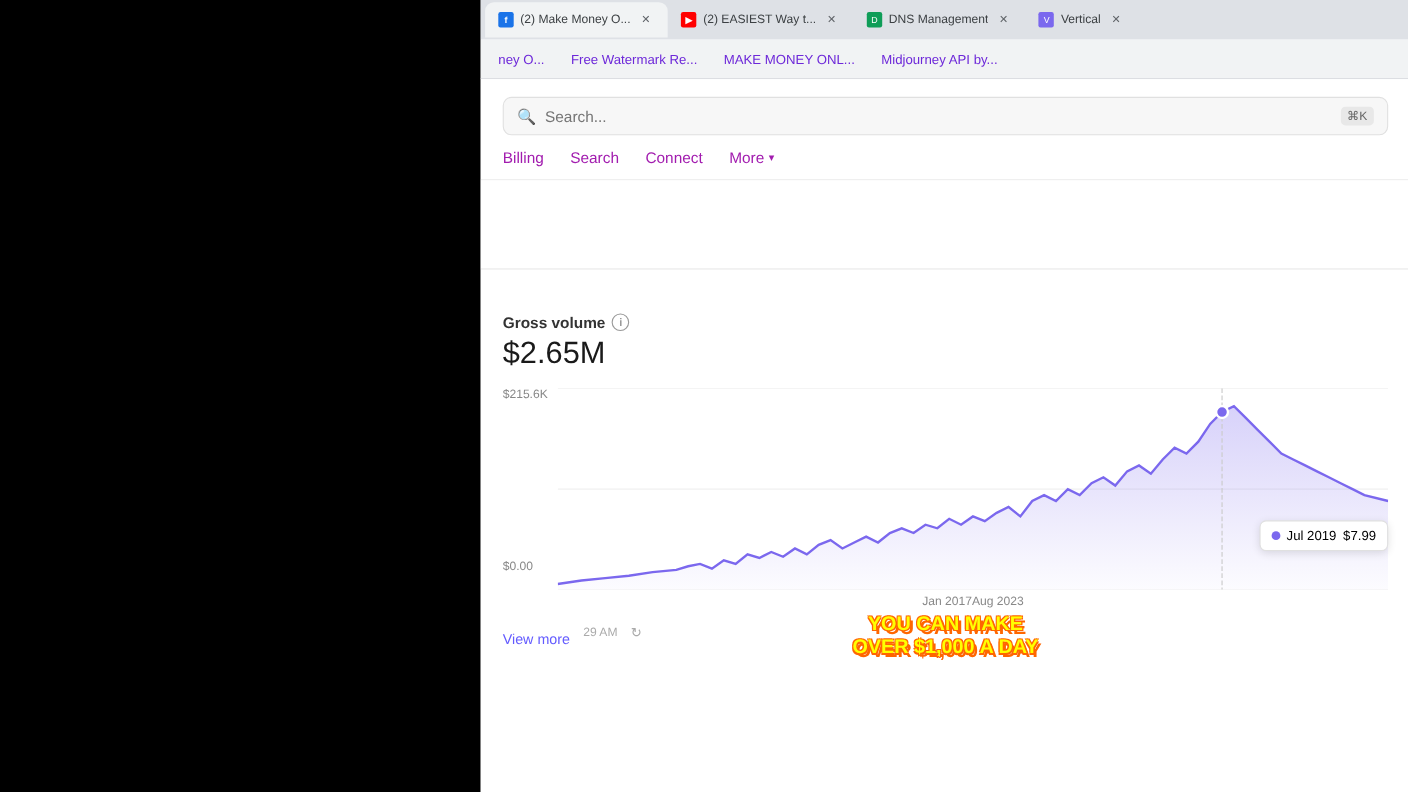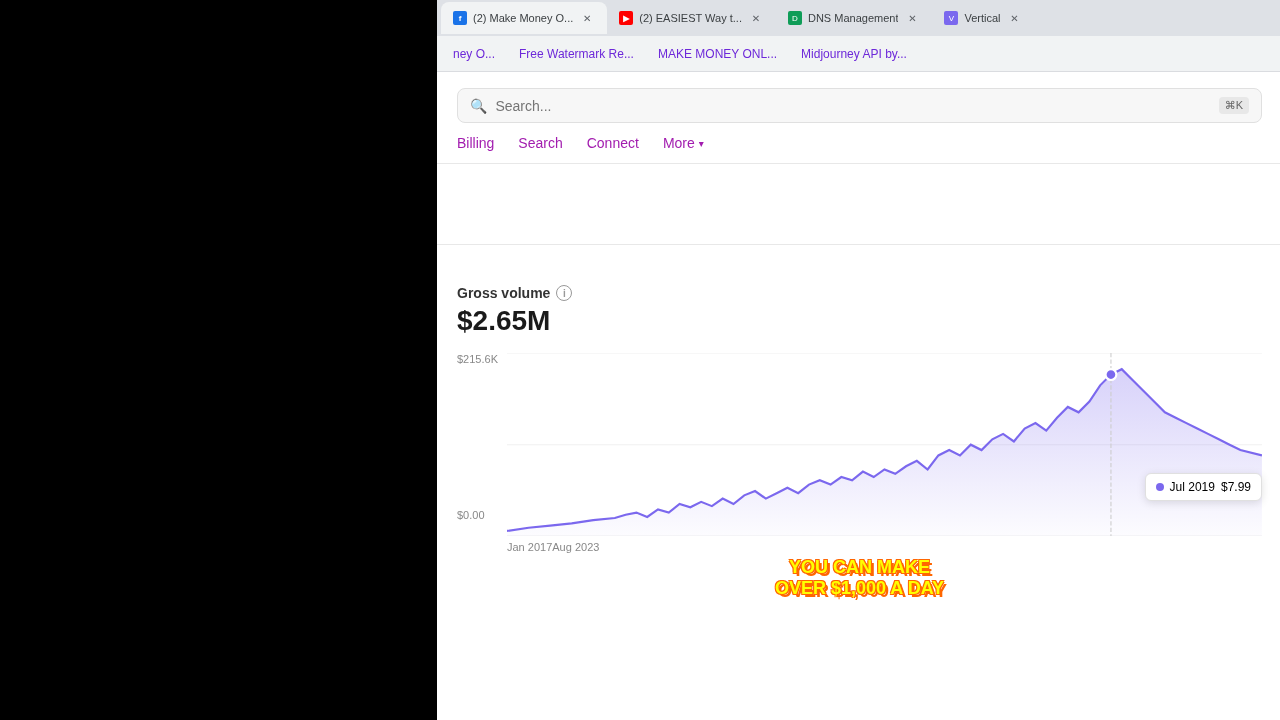--- a/index.html
+++ b/index.html
@@ -209,21 +209,21 @@
       display: flex;
       align-items: center;
       justify-content: center;
       font-size: 10px;
       color: #999;
       cursor: pointer;
     }
 
     .gross-amount {
       font-size: 28px;
-      font-weight: 700;
+      font-weight: 400;
       color: #1a1a1a;
       margin-bottom: 16px;
     }
 
     
     .chart-container {
       position: relative;
       width: 100%;
       height: 200px;
     }
@@ -251,21 +251,21 @@
       right: 0;
       bottom: 32px;
     }
 
     .chart-x-labels {
       position: absolute;
       bottom: 0;
       left: 50px;
       right: 0;
       display: flex;
-      justify-content: flex-start;
+      justify-content: center;
       font-size: 11px;
       color: #888;
     }
 
     
     .chart-tooltip {
       position: absolute;
       background: #fff;
       border: 1px solid #e0e0e0;
       border-radius: 6px;
@@ -435,20 +435,25 @@
             <span>Jul 2019</span>
             <span>$7.99</span>
           </div>
 
           <div class="chart-x-labels">
             <span>Jan 2017</span>
             <span>Aug 2023</span>
           </div>
         </div>
 
+        <div style="display:flex; align-items:center; gap:12px; margin-top:8px;">
+          <a class="view-more">View more</a>
+          <span style="font-size:11px; color:#aaa;">29 AM</span>
+          <span style="font-size:12px; color:#aaa; cursor:pointer;">↻</span>
+        </div>
       </div>
     </div>
 
     <div class="overlay-banner">
       <div class="overlay-text">YOU CAN MAKE</div>
       <div class="overlay-text">OVER $1,000 A DAY</div>
     </div>
 
   </div>
 </div>

